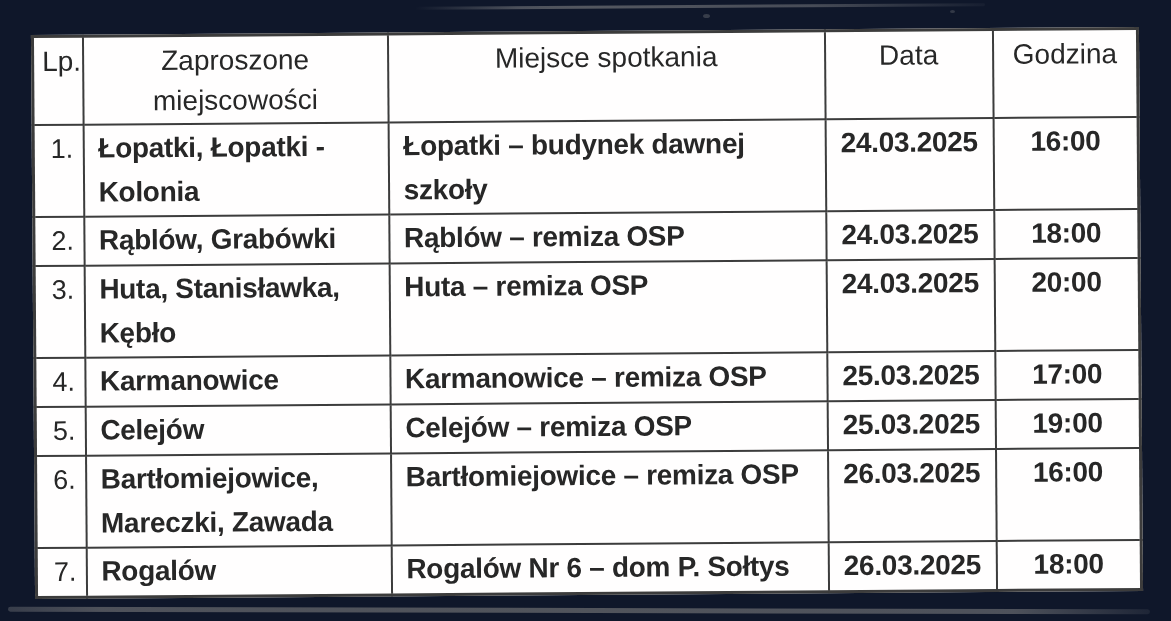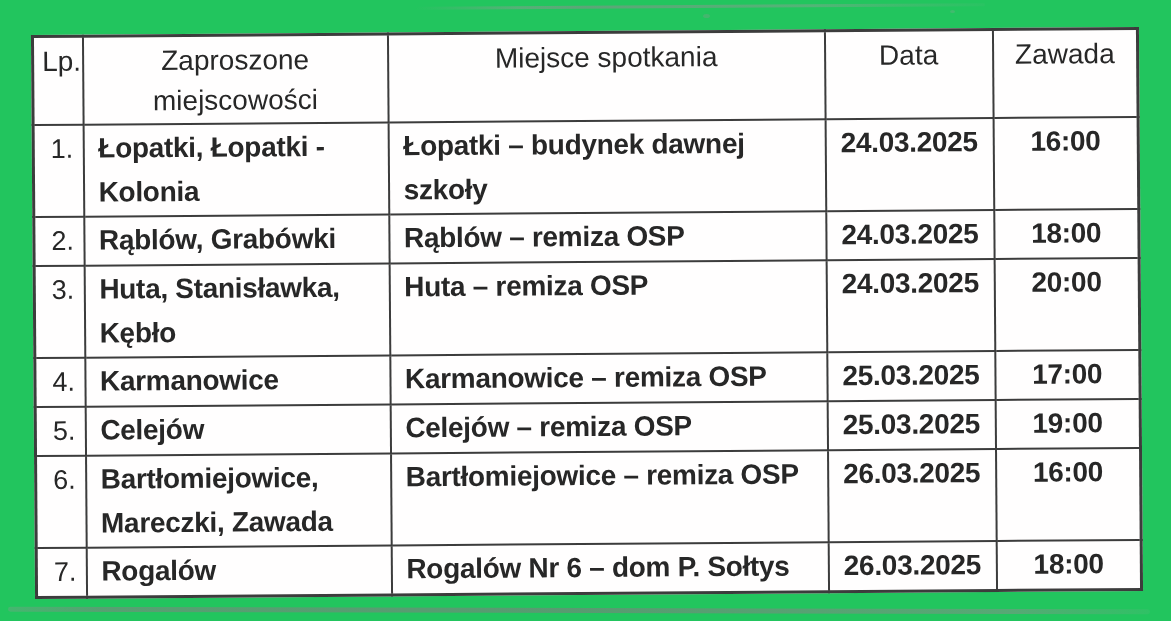--- a/index.html
+++ b/index.html
@@ -10,21 +10,21 @@
   body {
     width: 1171px;
     height: 621px;
     position: relative;
     overflow: hidden;
     font-family: "Liberation Sans", sans-serif;
   }
   .page {
     position: absolute;
     inset: 0;
-    background: #22c55e;
+    background: #0f172a;
     overflow: hidden;
   }
   
   .artifact-top {
     position: absolute;
     left: 415px;
     top: 5px;
     width: 570px;
     height: 3px;
     border-radius: 2px;
@@ -139,21 +139,21 @@
         <col style="width:168px">
         <col style="width:145px">
       </colgroup>
       <thead>
         <tr>
           <th>Lp.</th>
           <th>Zaproszone
 miejscowości</th>
           <th>Miejsce spotkania</th>
           <th>Data</th>
-          <th>Zawada</th>
+          <th>Godzina</th>
         </tr>
       </thead>
       <tbody>
           <tr>
     <td class="c-lp">1.</td>
     <td class="c-town">Łopatki, Łopatki -
 Kolonia</td>
     <td class="c-place">Łopatki – budynek dawnej
 szkoły</td>
     <td class="c-date">24.03.2025</td>

